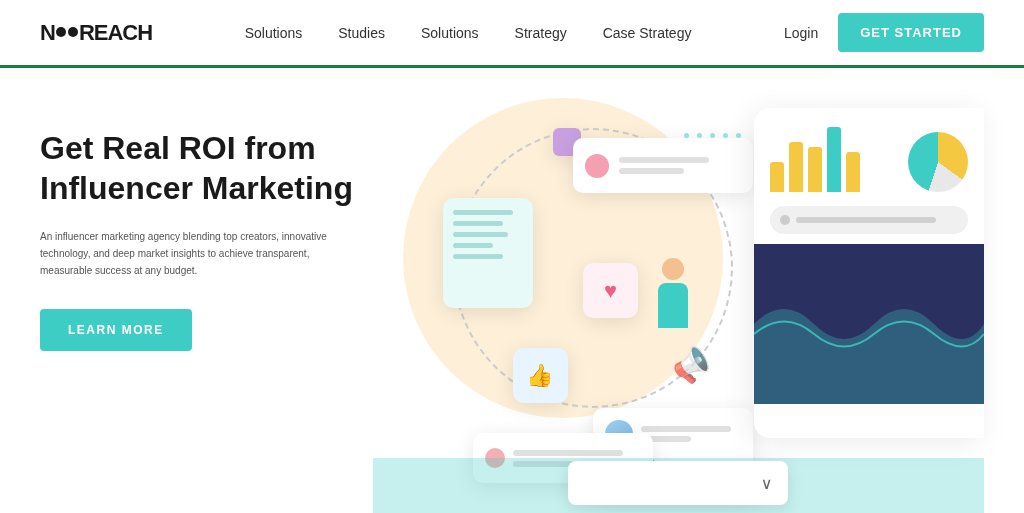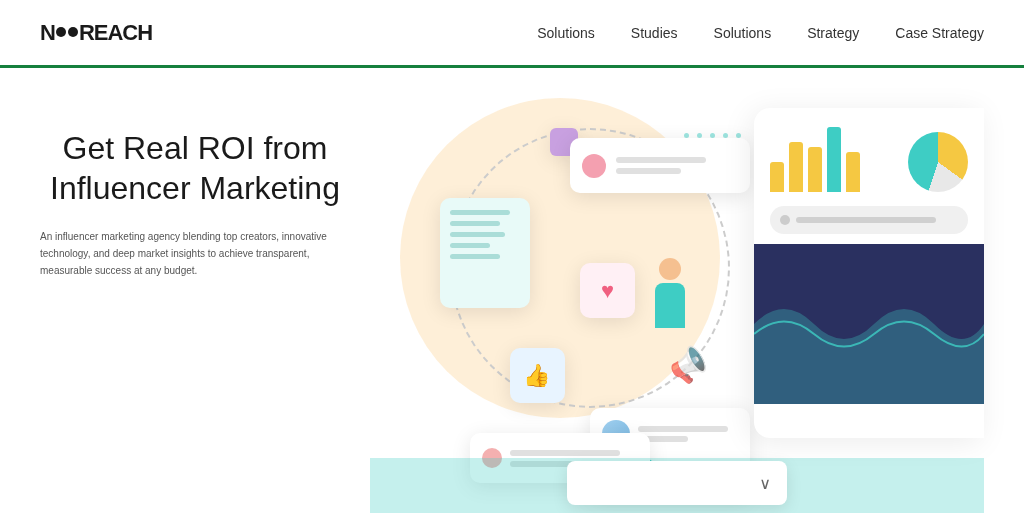--- a/index.html
+++ b/index.html
@@ -79,25 +79,24 @@
       overflow: hidden;
     }
 
     .hero-text {
       max-width: 360px;
       padding-top: 10px;
       flex-shrink: 0;
     }
     .hero-title {
       font-size: 32px;
-      font-weight: 400;
+      font-weight: 700;
       line-height: 1.25;
       color: #1a1a1a;
       margin-bottom: 20px;
-      text-align: center;
     }
     .hero-subtitle {
       font-size: 10px;
       color: #555;
       line-height: 1.7;
       margin-bottom: 30px;
       max-width: 310px;
     }
     .learn-more-btn {
       background: #3ecdc4;
@@ -388,26 +387,31 @@
   </div>
 
   <ul class="nav-links">
     <li><a>Solutions</a></li>
     <li><a>Studies</a></li>
     <li><a>Solutions</a></li>
     <li><a>Strategy</a></li>
     <li><a>Case Strategy</a></li>
   </ul>
 
+  <div class="nav-right">
+    <a class="login-btn">Login</a>
+    <button class="get-started-btn">GET STARTED</button>
+  </div>
 </nav>
 
 <section class="hero">
   <div class="hero-text">
     <h1 class="hero-title">Get Real ROI from<br>Influencer Marketing</h1>
     <p class="hero-subtitle">An influencer marketing agency blending top creators, innovative technology, and deep market insights to achieve transparent, measurable success at any budget.</p>
+    <button class="learn-more-btn">LEARN MORE</button>
   </div>
 
   <div class="hero-illustration">
 
     <div class="dots-grid">
       <div class="grid-dot"></div>
       <div class="grid-dot"></div>
       <div class="grid-dot"></div>
       <div class="grid-dot"></div>
       <div class="grid-dot"></div>

